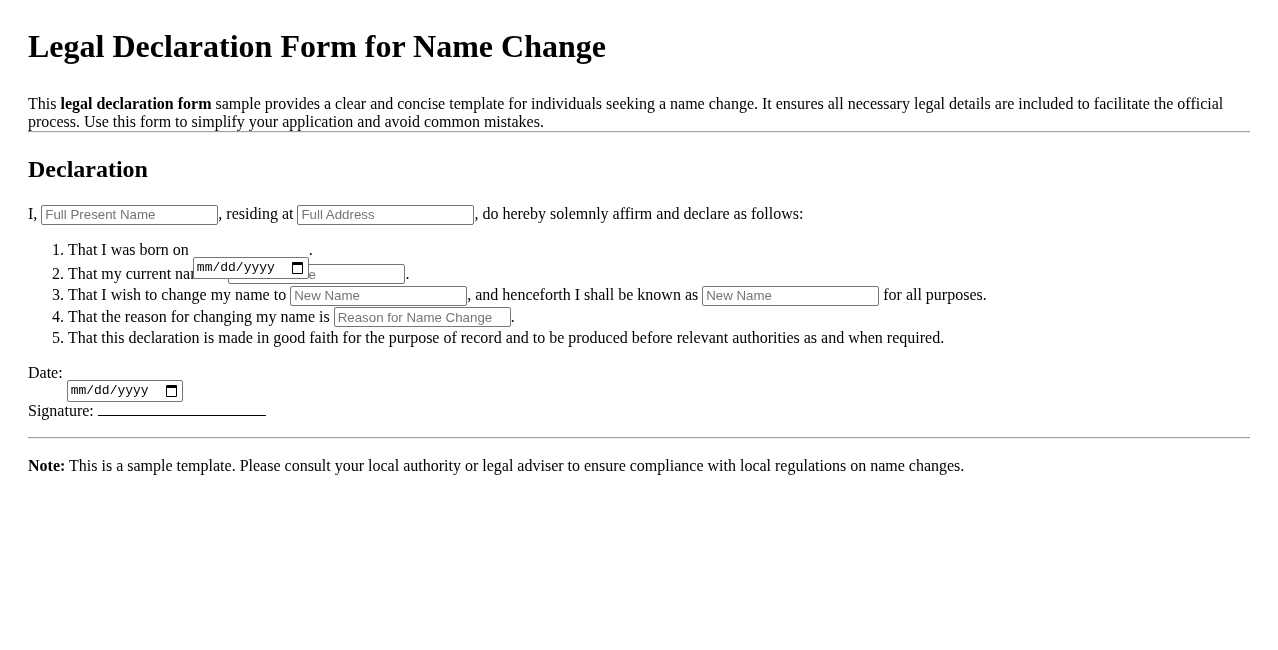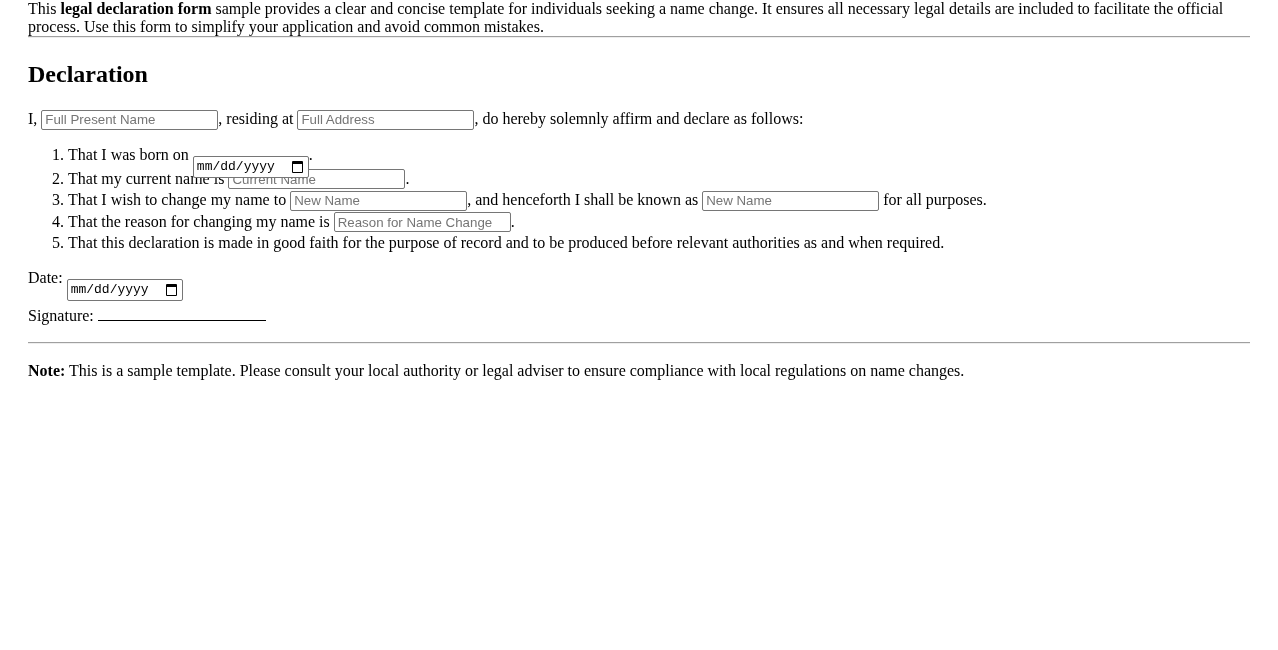--- a/index.html
+++ b/index.html
@@ -60,21 +60,21 @@
       border: 1px solid #767676;
       border-radius: 2px;
       padding: 1px 3px 1px 3px;
       height: 18px;
       width: 108px;
       box-sizing: content-box;
       vertical-align: baseline;
       background: #fff;
       color: #000;
       position: relative;
-      top: 10px;
+      top: 16px;
     }
     .cal-icon {
       display: inline-block;
       width: 9px;
       height: 8px;
       border: 1.5px solid #000;
       border-top-width: 3px;
       border-radius: 1px;
       margin-right: 2px;
     }
@@ -93,20 +93,21 @@
       vertical-align: baseline;
     }
     .declarant-row { margin-top: 12px; line-height: 22px; }
     .hr2 { margin-top: 15px; }
     .note { margin-top: 18px; line-height: 18px; }
   </style>
 </head>
 <body>
 
 <div class="page">
+  <h1>Legal Declaration Form for Name Change</h1>
 
   <p class="intro"><span>This </span><strong>legal declaration form</strong><span> sample provides a clear and concise template for individuals seeking a name change. It ensures all necessary legal details are included to facilitate the official process. Use this form to simplify your application and avoid common mistakes.</span></p>
 
   <hr>
 
   <h2>Declaration</h2>
 
   <p class="line1"><span>I, </span><input type="text" placeholder="Full Present Name" style=""><span>, residing at </span><input type="text" placeholder="Full Address" style=""><span>, do hereby solemnly affirm and declare as follows:</span></p>
 
   <ol>

